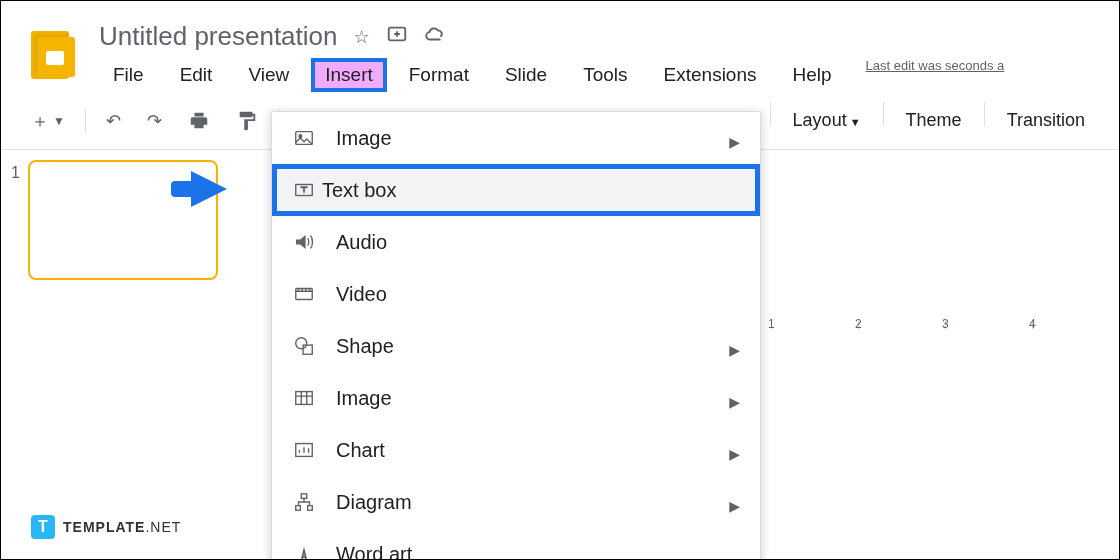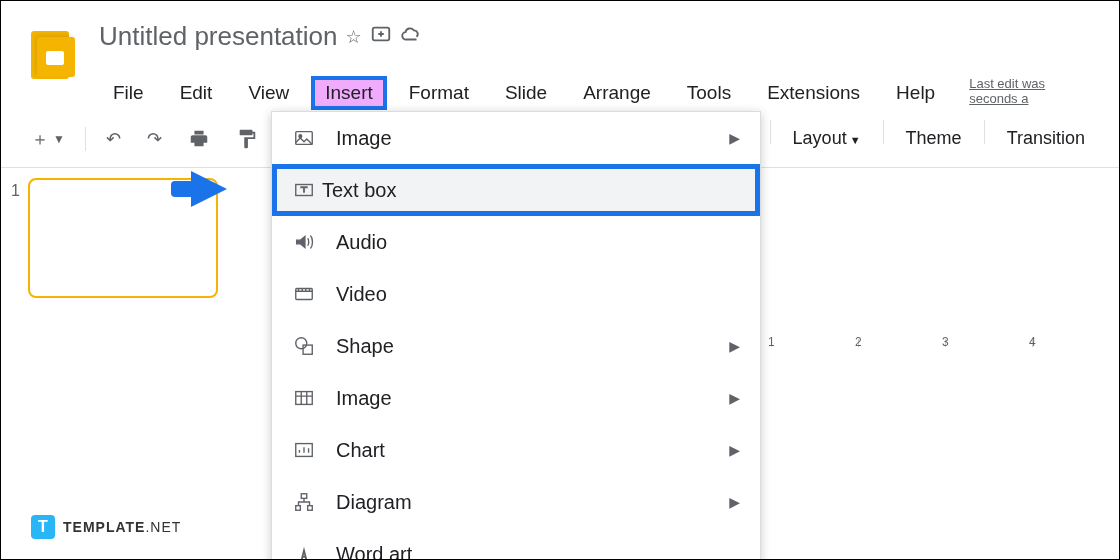--- a/index.html
+++ b/index.html
@@ -5,21 +5,21 @@
 * { margin:0; padding:0; box-sizing:border-box; font-family:Arial,sans-serif; }
 body { background:#fff; width:1120px; height:560px; position:relative; overflow:hidden; border:1px solid #000; }
 
 .header { display:flex; align-items:flex-start; padding:20px 30px 0 30px; }
 .logo { width:48px; height:48px; margin-right:20px; margin-top:10px; position:relative; }
 .logo-back { position:absolute; width:38px; height:48px; background:#f4b400; left:0; top:0; border-radius:3px; }
 .logo-front { position:absolute; width:38px; height:40px; background:#f4b400; left:6px; top:6px; border-radius:3px; box-shadow:-2px -2px 4px rgba(0,0,0,0.1); }
 .logo-box { position:absolute; width:18px; height:14px; background:#fff; left:15px; top:20px; border-radius:2px; }
 
 .title-area { flex:1; }
-.title-row { display:flex; align-items:center; gap:8px; margin-bottom:24px; }
+.title-row { display:flex; align-items:center; gap:16px; margin-bottom:6px; }
 .title { font-size:26px; color:#5f6368; font-weight:400; }
 .title-icon { color:#5f6368; font-size:18px; }
 
 .menubar { display:flex; align-items:flex-start; gap:8px; font-size:19px; color:#202124; }
 .menu-item { padding:6px 14px; cursor:pointer; }
 .menu-item.active { background:#f0abfc; border:4px solid #1a73e8; padding:2px 10px; }
 .last-edit { color:#5f6368; text-decoration:underline; font-size:13px; margin-left:12px; }
 
 .toolbar { display:flex; align-items:center; padding:10px 20px; border-bottom:1px solid #e0e0e0; gap:6px; }
 .tb-btn { padding:6px 10px; color:#5f6368; font-size:18px; display:flex; align-items:center; gap:4px; }
@@ -31,21 +31,21 @@
 .sidebar { width:260px; padding:10px; background:#fff; }
 .slide-thumb { display:flex; gap:8px; }
 .slide-num { font-size:16px; color:#5f6368; padding-top:4px; }
 .thumb { width:190px; height:120px; border:2px solid #f4b400; border-radius:8px; background:#fff; }
 
 .arrow { position:absolute; left:190px; top:170px; z-index:5; }
 .arrow-shape { width:0; height:0; border-top:18px solid transparent; border-bottom:18px solid transparent; border-left:36px solid #1a73e8; position:relative; }
 .arrow-tail { position:absolute; width:30px; height:16px; background:#1a73e8; left:-56px; top:-8px; border-radius:4px 0 0 4px; }
 
 .dropdown { position:absolute; left:270px; top:110px; width:490px; background:#fff; box-shadow:0 2px 10px rgba(0,0,0,0.2); border:1px solid #dadce0; z-index:10; }
-.dd-item { display:flex; align-items:center; padding:14px 20px; font-size:20px; color:#202124; gap:20px; position:relative; }
+.dd-item { display:flex; align-items:flex-end; padding:14px 20px; font-size:20px; color:#202124; gap:20px; position:relative; }
 .dd-item.highlight { background:#f1f3f4; border:5px solid #1a73e8; padding:9px 15px;gap:6px; }
 .dd-icon { width:24px; height:24px; display:flex; align-items:center; justify-content:center; color:#5f6368; }
 .dd-arrow { position:absolute; right:20px; color:#5f6368; font-size:14px; }
 
 .ruler { position:absolute; left:770px; top:165px; right:0; height:20px; display:flex; align-items:center; font-size:12px; color:#5f6368; }
 .ruler-mark { width:100px; text-align:center; border-left:1px solid #ccc; height:8px; position:relative; }
 .ruler-mark span { position:absolute; top:-4px; left:-4px; }
 
 .watermark { position:absolute; bottom:20px; left:30px; display:flex; align-items:center; gap:8px; }
 .wm-icon { width:24px; height:24px; background:#29b6f6; border-radius:4px; color:#fff; display:flex; align-items:center; justify-content:center; font-weight:bold; font-size:16px; }
@@ -79,21 +79,20 @@
           </svg>
       </span>
     </div>
     <div class="menubar">
         <div class="menu-item">File</div>
         <div class="menu-item">Edit</div>
         <div class="menu-item">View</div>
         <div class="menu-item active">Insert</div>
         <div class="menu-item">Format</div>
         <div class="menu-item">Slide</div>
-        <div class="menu-item">Arrange</div>
         <div class="menu-item">Tools</div>
         <div class="menu-item">Extensions</div>
         <div class="menu-item">Help</div>
         <span class="last-edit">Last edit was seconds a</span>
       </div>
   </div>
 </div>
 
 <div class="toolbar">
   <div class="tb-btn">＋ <span style="font-size:12px">▼</span></div>

